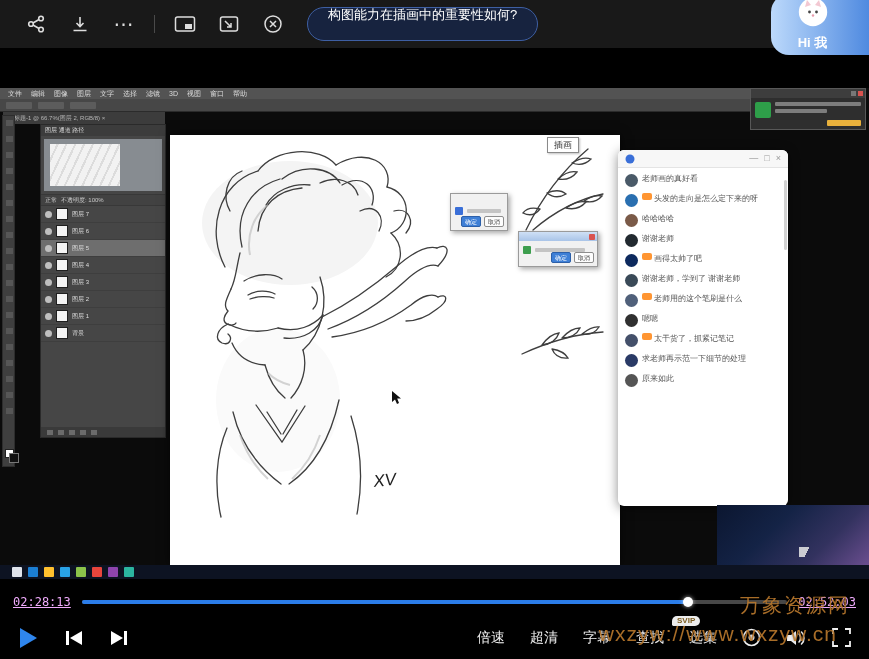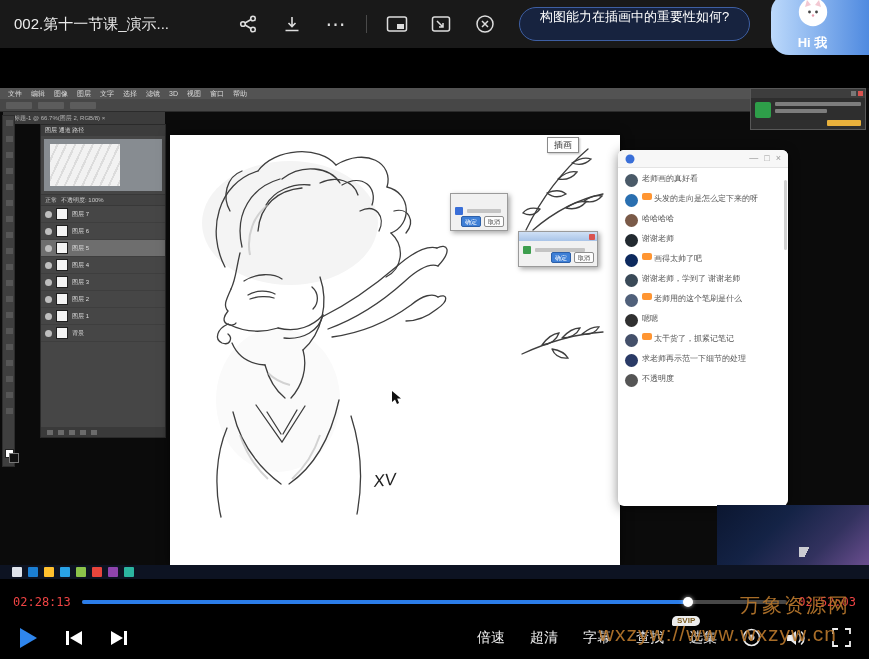--- a/index.html
+++ b/index.html
@@ -8,21 +8,21 @@
     background:#000; overflow:hidden; position:relative;
     font-family:"Liberation Sans", sans-serif;
   }
   
   .topbar { height:48px; background:#191919; display:flex; align-items:center; padding:0 0 0 14px; position:relative; z-index:5; }
   .tb-title { color:#ececec; font-size:15px; width:212px; white-space:nowrap; overflow:hidden; }
   .tb-icon { width:44px; display:flex; justify-content:center; align-items:center; color:#ddd; cursor:pointer; }
   .tb-icon svg { display:block; }
   .tb-more { font-size:20px; letter-spacing:1px; color:#ddd; }
   .tb-divider { width:1px; height:18px; background:#4a4a4a; margin:0 8px; }
-  .question-pill { margin-left:12px; height:34px; border-radius:17px; background:#17233f; border:1px solid #3e5fa3; color:#fff; font-size:13px; display:flex; align-items:flex-start; padding:0 20px; white-space:nowrap; cursor:pointer; }
+  .question-pill { margin-left:12px; height:34px; border-radius:17px; background:#17233f; border:1px solid #3e5fa3; color:#fff; font-size:13px; display:flex; align-items:flex-end; padding:16px 20px; white-space:nowrap; cursor:pointer; }
   .user-chip { margin-left:auto; display:flex; align-items:center; gap:7px; background:linear-gradient(90deg,#bcd9fb,#4f8ae0); border-radius:18px 0 0 18px; padding:3px 18px 3px 3px; min-width:98px; cursor:pointer;flex-direction:column; }
   .avatar-svg { display:block; }
   .greeting { color:#fff; font-size:13px; font-weight:bold; white-space:nowrap; }
 
   
   .stage { position:relative; height:540px; background:#000; overflow:hidden; }
   .screen { position:absolute; left:0; top:40px; width:869px; height:491px; background:#0b0b0b; }
 
   
   .ps-menubar { position:absolute; left:0; top:0; width:756px; height:11px; background:#535353; display:flex; align-items:center; gap:9px; padding:0 8px; overflow:hidden; }
@@ -111,21 +111,21 @@
   .ai-icon { width:19px; height:15px; border-radius:3px; background:linear-gradient(135deg,#3fa4ff,#2b5cff); }
   .ai-icon::after { content:""; position:absolute; left:7px; top:4px; border-left:6px solid #fff; border-top:3.5px solid transparent; border-bottom:3.5px solid transparent; }
   .ai-icon::before { content:""; position:absolute; right:-2px; bottom:-2px; width:6px; height:6px; background:#ff8a00; border-radius:2px; }
   .courseware-icon { width:17px; height:13px; border:1.5px solid #fff; border-radius:2px;
     background:linear-gradient(#fff,#fff) 3px 3px/8px 1.5px no-repeat, linear-gradient(#fff,#fff) 3px 6.5px/6px 1.5px no-repeat; }
   .expand-icon { color:#fff; font-size:13px; line-height:10px; font-weight:bold; }
   .tab-label { letter-spacing:.5px; }
 
   
   .progress-row { height:28px; display:flex; align-items:center; gap:11px; padding:0 13px; background:#000; }
-  .time { color:#ef4444; font-size:12px; font-family:"DejaVu Sans Mono", monospace; }
+  .time { color:#f0abfc; font-size:12px; font-family:"DejaVu Sans Mono", monospace;text-decoration:underline; }
   .track { flex:1; height:4px; background:rgba(255,255,255,.28); border-radius:2px; position:relative; cursor:pointer; }
   .fill { height:100%; background:#2b7de9; border-radius:2px; position:relative; width:0; }
   .handle { position:absolute; right:-5px; top:50%; transform:translateY(-50%); width:10px; height:10px; background:#fff; border-radius:50%; box-shadow:0 0 4px rgba(255,255,255,.7); cursor:pointer; }
 
   
   .controls-row { height:43px; display:flex; align-items:center; padding:0 18px; background:#000; position:relative; }
   .ctrl-left { display:flex; align-items:center; gap:27px; }
   .ctrl-btn { cursor:pointer; display:flex; align-items:center; }
   .ctrl-right { margin-left:auto; display:flex; align-items:center; gap:25px; }
   .ctrl-label { color:#f0f0f0; font-size:14px; position:relative; cursor:pointer; white-space:nowrap; }
@@ -133,21 +133,20 @@
 
   
   .watermark { position:absolute; z-index:20; color:rgba(191,124,46,.88); pointer-events:none; text-shadow:0 0 2px rgba(0,0,0,.4); }
   .wm1 { right:19px; top:592px; font-size:20px; letter-spacing:2px; }
   .wm2 { right:32px; top:622px; font-size:21px; letter-spacing:1px; }
 </style>
 </head>
 <body>
 
 <header class="topbar">
-  <div class="tb-title">002.第十一节课_演示...</div>
 
   <div class="tb-icon">
     <span>
       <svg width="20" height="20" viewBox="0 0 20 20">
           <g stroke="#ddd" stroke-width="1.6" fill="none">
         <circle cx="5" cy="10" r="2.3"></circle>
             <circle cx="15" cy="4.5" r="2.3"></circle>
             <circle cx="15" cy="15.5" r="2.3"></circle>
         <path d="M7 9 L13 5.5 M7 11 L13 14.5"></path>
           </g>
@@ -452,21 +451,21 @@
           <div class="msg">
             <span class="msg-avatar" style="background: rgb(68, 80, 106);"></span>
             <span class="msg-text"><span class="msg-badge"></span>太干货了，抓紧记笔记</span>
           </div>
           <div class="msg">
             <span class="msg-avatar" style="background: rgb(42, 58, 102);"></span>
             <span class="msg-text">求老师再示范一下细节的处理</span>
           </div>
           <div class="msg">
             <span class="msg-avatar" style="background: rgb(85, 85, 85);"></span>
-            <span class="msg-text">不透明度</span>
+            <span class="msg-text">原来如此</span>
           </div>
         </div>
       <div class="chat-scrollbar"></div>
     </div>
 
     <div class="recwin">
       <div class="recwin-title">
         <i></i>
           <i class="red"></i>
       </div>

